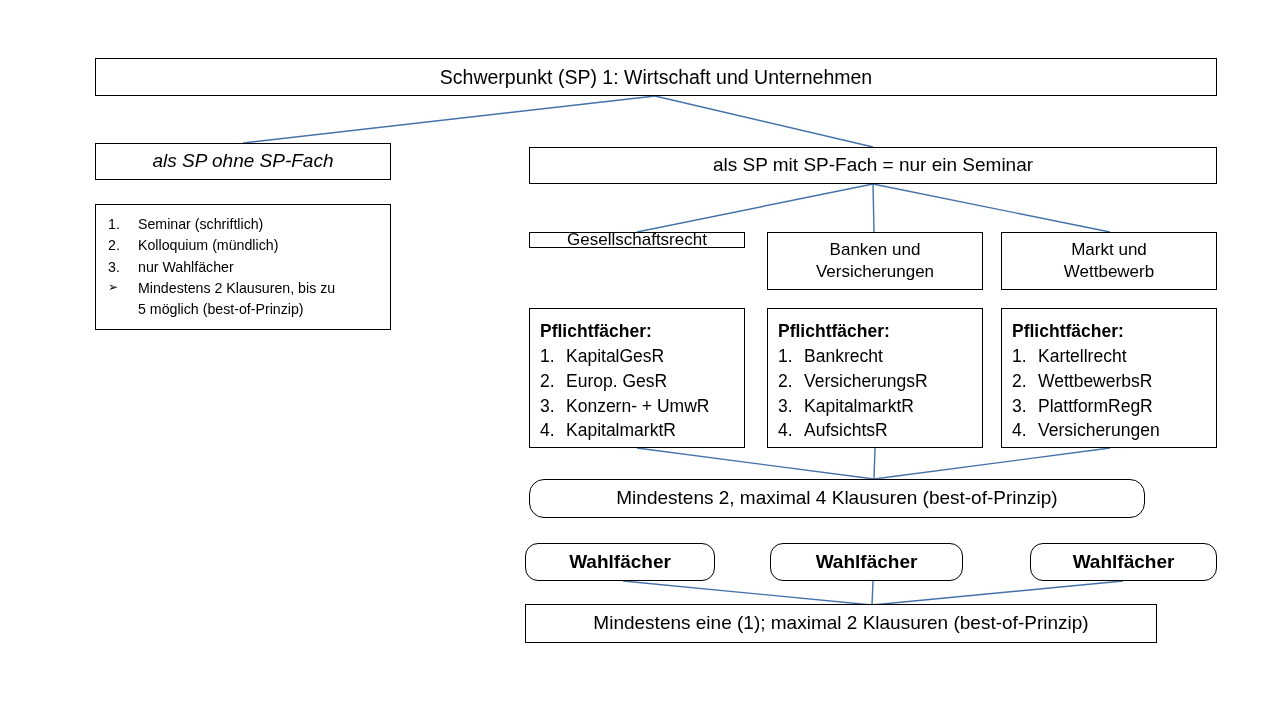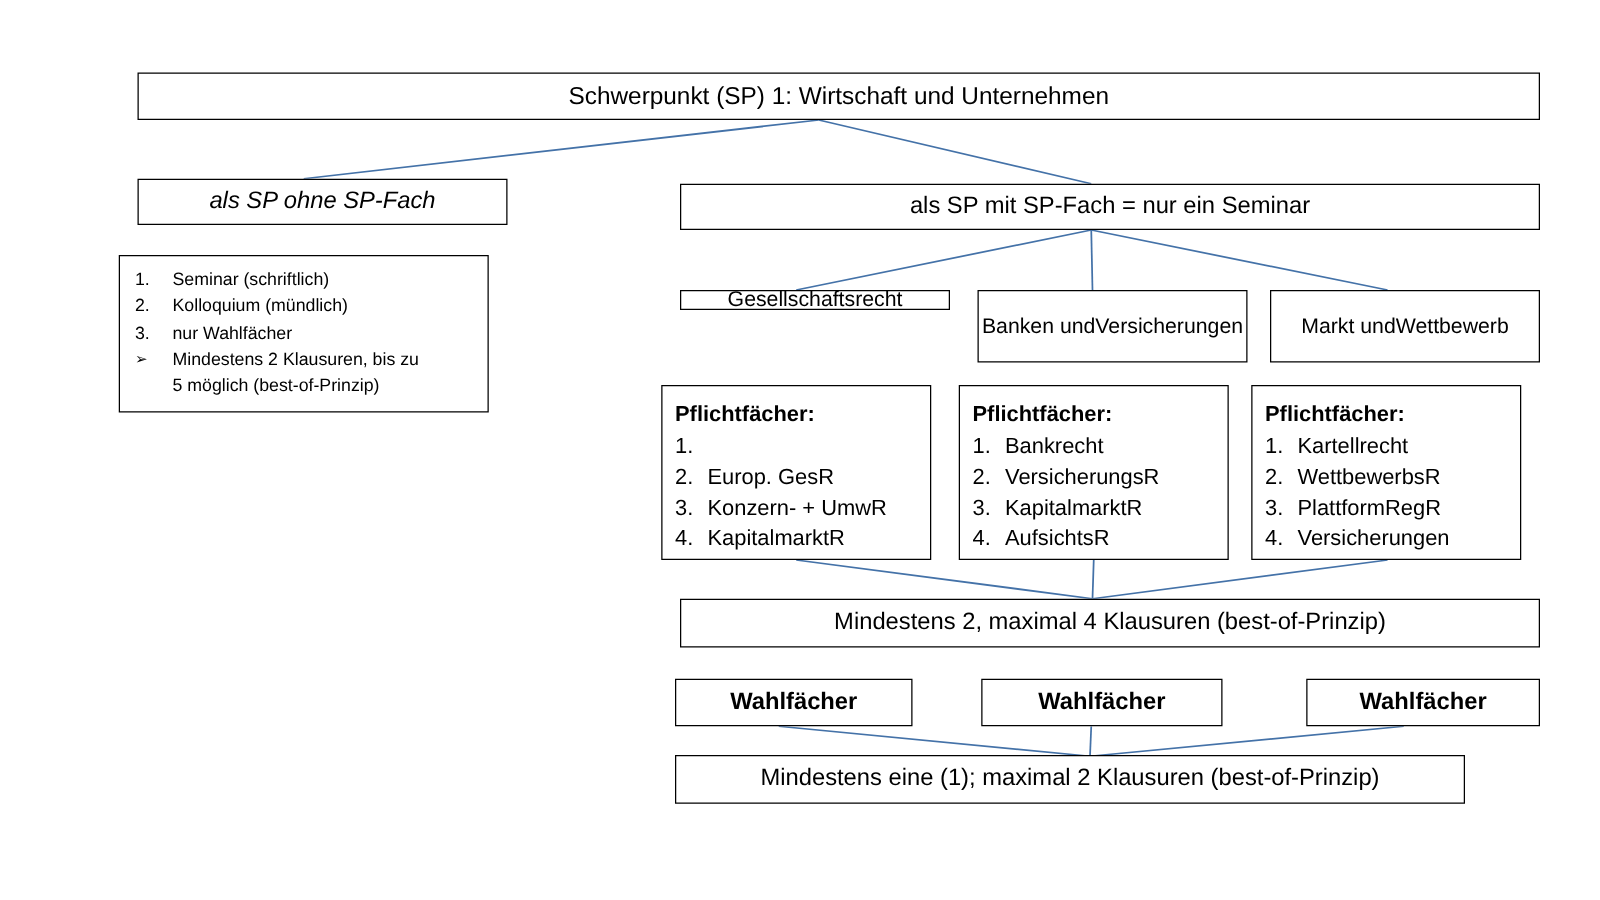--- a/index.html
+++ b/index.html
@@ -27,27 +27,26 @@
   .box {
     position: absolute;
     box-sizing: border-box;
     border: 1.3px solid #000000;
     background: #ffffff;
     display: flex;
     align-items: center;
     justify-content: center;
     text-align: center;
     line-height: 1.28;
-    margin-left: 15px;
   }
   .title-box { font-size: 19.5px; }
   .header-box { font-size: 19px; }
   .cat-box { font-size: 17px; }
   .sum-box { font-size: 19px; }
-  .wahl-box { font-size: 19px; font-weight: bold; }
+  .wahl-box { font-size: 19px; font-weight: bold; border-radius: 13px; }
 
   .list-box {
     position: absolute;
     box-sizing: border-box;
     border: 1.3px solid #000000;
     background: #ffffff;
     padding: 9px 10px 8px 12px;
     font-size: 14.2px;
     line-height: 1.5;
   }
@@ -69,21 +68,21 @@
     border: 1.3px solid #000000;
     background: #ffffff;
     padding: 10px 8px 8px 10px;
     font-size: 17.5px;
     line-height: 1.42;
   }
   .pf-title { font-weight: bold; }
   .pf-row { display: flex; align-items: flex-start; }
   .pf-num { width: 26px; flex: 0 0 26px; }
   .pf-label { flex: 1 1 auto; }
-  .two-line { display: flex; }
+  .two-line { display: flex; flex-direction: column; }
 </style>
 </head>
 <body>
 
 <div id="canvas">
 
   <svg class="connectors" viewBox="0 0 1280 720">
 
     <line x1="655" y1="96" x2="243" y2="143" stroke="#4472a8" stroke-width="1.4"></line>
     <line x1="655" y1="96" x2="873" y2="147" stroke="#4472a8" stroke-width="1.4"></line>
@@ -148,20 +147,21 @@
     <span class="two-line">
       <span>Markt und</span>
       <span>Wettbewerb</span>
     </span>
   </div>
 
   <div class="pf-box" style="left:529px; top:308px; width:216px; height:140px;">
     <div class="pf-title">Pflichtfächer:</div>
     <div class="pf-row">
       <span class="pf-num">1.</span>
+      <span class="pf-label">KapitalGesR</span>
     </div>
     <div class="pf-row">
       <span class="pf-num">2.</span>
       <span class="pf-label">Europ. GesR</span>
     </div>
     <div class="pf-row">
       <span class="pf-num">3.</span>
       <span class="pf-label">Konzern- + UmwR</span>
     </div>
     <div class="pf-row">
@@ -203,21 +203,21 @@
     <div class="pf-row">
       <span class="pf-num">3.</span>
       <span class="pf-label">PlattformRegR</span>
     </div>
     <div class="pf-row">
       <span class="pf-num">4.</span>
       <span class="pf-label">Versicherungen</span>
     </div>
   </div>
 
-  <div class="box sum-box" style="left:529px; top:479px; width:688px; height:39px;">
+  <div class="box sum-box" style="left:529px; top:479px; width:616px; height:39px;border-radius:15px;">
     <span>Mindestens 2, maximal 4 Klausuren (best-of-Prinzip)</span>
   </div>
 
   <div class="box wahl-box" style="left:525px; top:543px; width:190px; height:38px;">
     <span>Wahlfächer</span>
   </div>
   <div class="box wahl-box" style="left:770px; top:543px; width:193px; height:38px;">
     <span>Wahlfächer</span>
   </div>
   <div class="box wahl-box" style="left:1030px; top:543px; width:187px; height:38px;">

